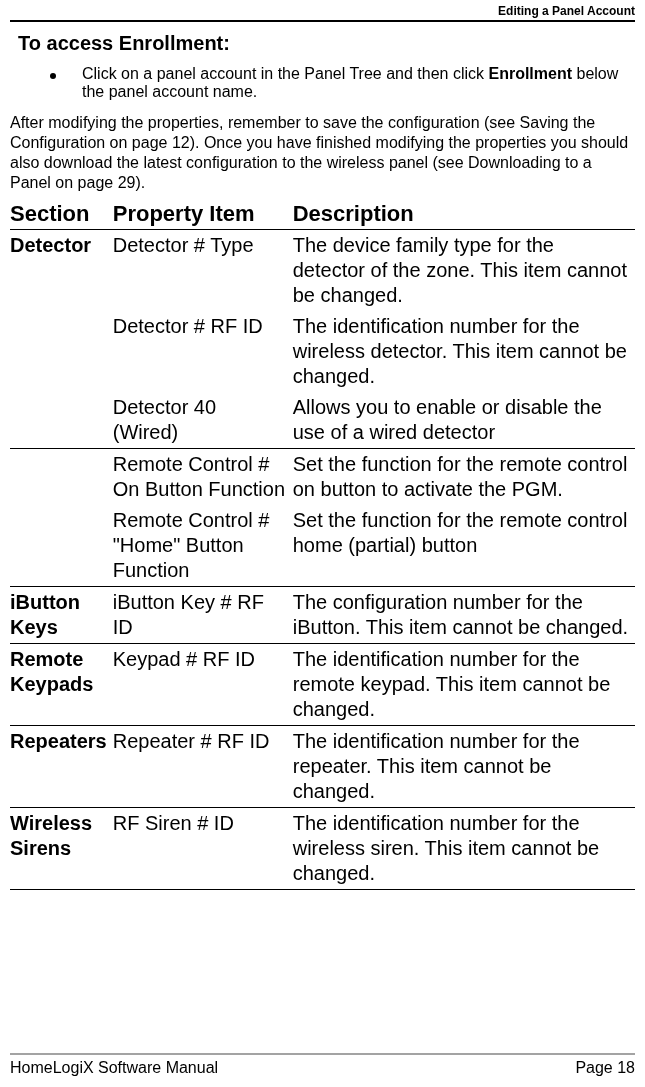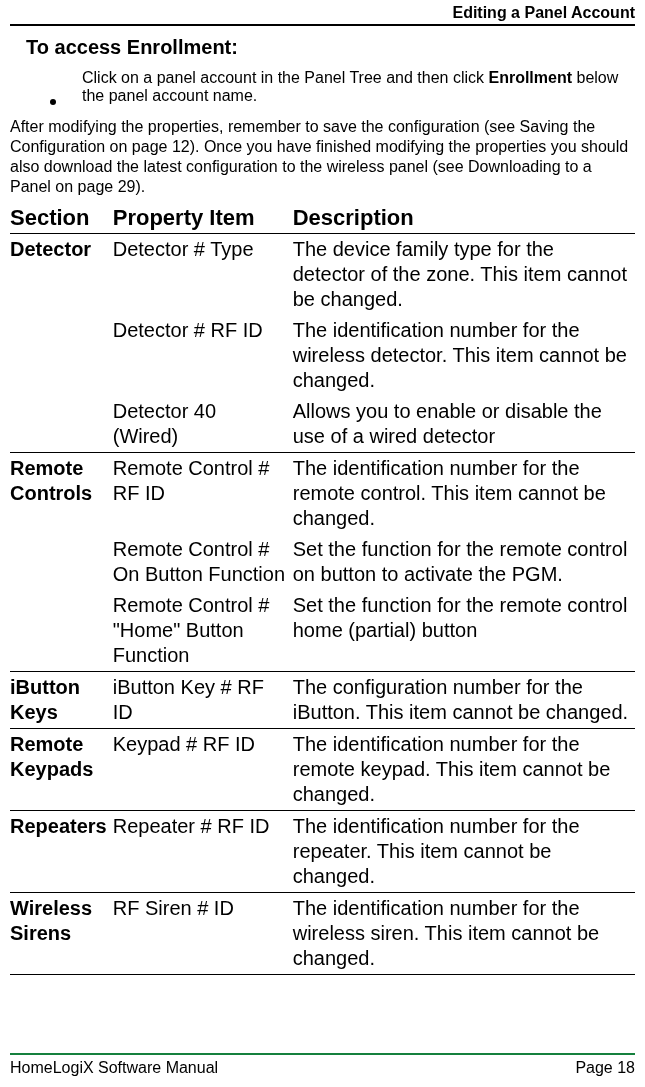--- a/index.html
+++ b/index.html
@@ -13,33 +13,33 @@
     .page {
       padding: 4px 10px 10px 10px;
       box-sizing: border-box;
       min-height: 1087px;
       display: flex;
       flex-direction: column;
     }
     .header-title {
       text-align: right;
       font-weight: bold;
-      font-size: 16px;
+      font-size: 12px;
       padding-bottom: 2px;
       border-bottom: 2px solid #000;
       margin-bottom: 6px;
     }
     .h2 {
       font-weight: bold;
       font-size: 20px;
-      margin: 4px 0 6px 16px;
+      margin: 4px 0 6px 8px;
     }
     .bullet-block {
       display: flex;
-      align-items: flex-end;
+      align-items: flex-start;
       margin: 4px 0 10px 40px;
     }
     .bullet-dot {
       width: 6px;
       height: 6px;
       background: #000;
       border-radius: 50%;
       margin-top: 8px;
       margin-right: 26px;
       flex-shrink: 0;
@@ -77,21 +77,21 @@
       white-space: normal;
     }
     .col-section { width: 100px; }
     .col-property { width: 180px; }
     .col-desc { }
     .group-last td {
       border-bottom: 1.5px solid #000;
     }
     .spacer { flex: 1; }
     .footer {
-      border-top: 2px solid #15803d;
+      border-top: 2px solid #a3a3a3;
       padding-top: 4px;
       display: flex;
       justify-content: space-between;
       font-size: 16px;
     }
     .bold { font-weight: bold; }
   </style>
 </head>
 <body>
 
@@ -133,25 +133,20 @@
         <td class="section-cell"></td>
         <td>Detector # RF ID</td>
         <td>The identification number for the wireless detector. This item cannot be changed.</td>
       </tr>
       <tr class="group-last">
         <td class="section-cell"></td>
         <td>Detector 40 (Wired)</td>
         <td>Allows you to enable or disable the use of a wired detector</td>
       </tr>
       <tr>
-        <td class="section-cell">Remote Controls</td>
-        <td>Remote Control # RF ID</td>
-        <td>The identification number for the remote control. This item cannot be changed.</td>
-      </tr>
-      <tr>
         <td class="section-cell"></td>
         <td>Remote Control # On Button Function</td>
         <td>Set the function for the remote control on button to activate the PGM.</td>
       </tr>
       <tr class="group-last">
         <td class="section-cell"></td>
         <td>Remote Control # "Home" Button Function</td>
         <td>Set the function for the remote control home (partial) button</td>
       </tr>
       <tr class="group-last">

